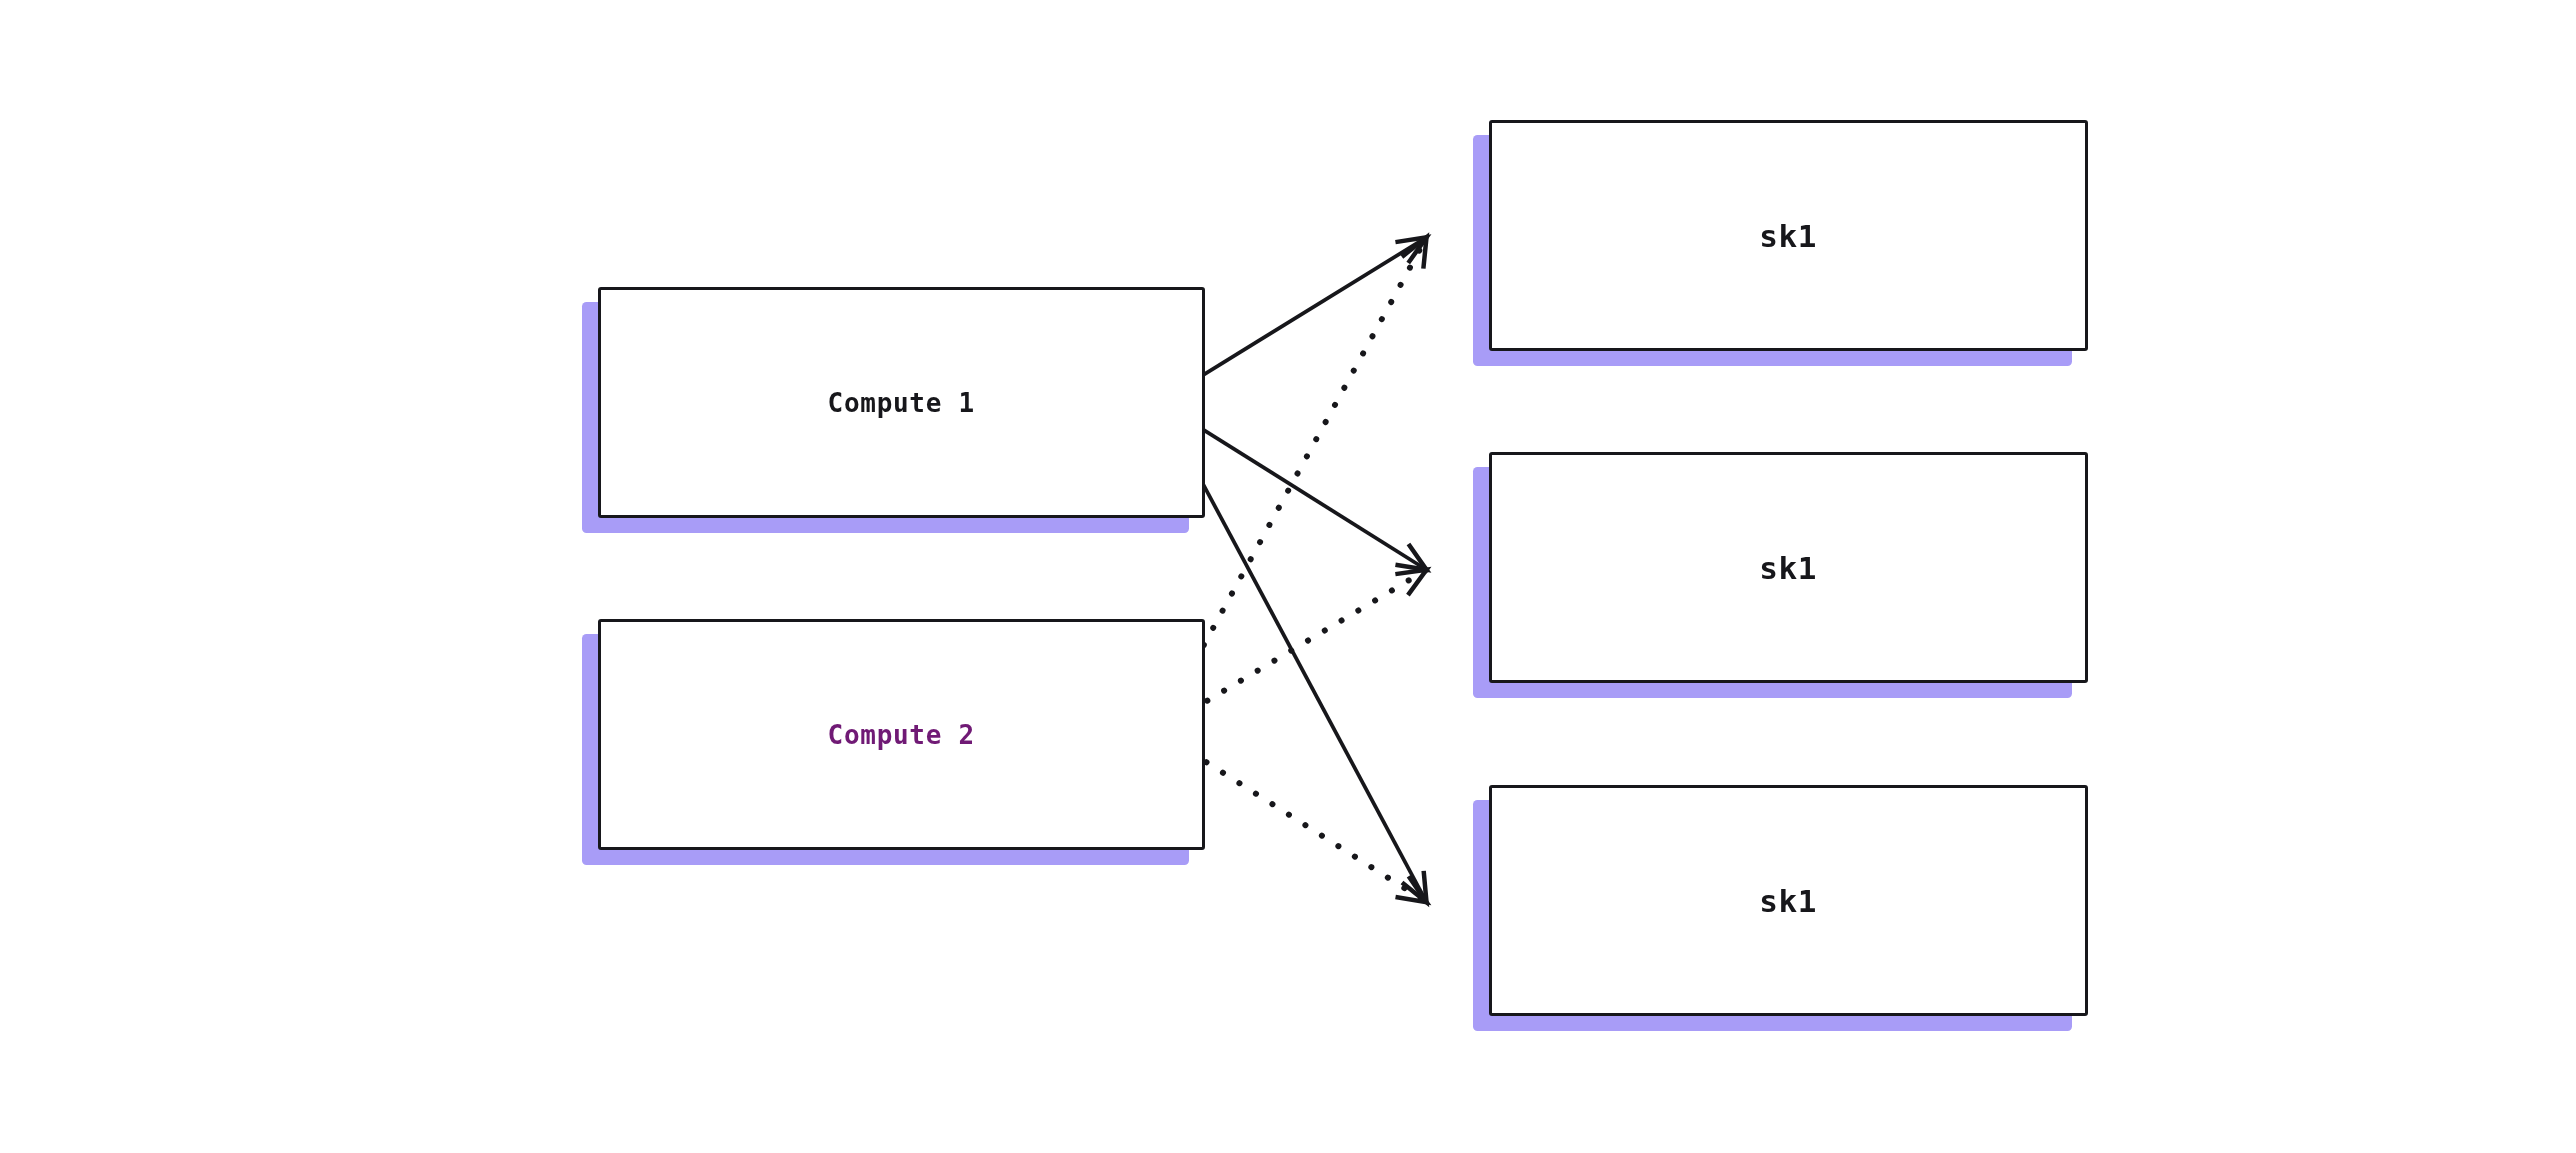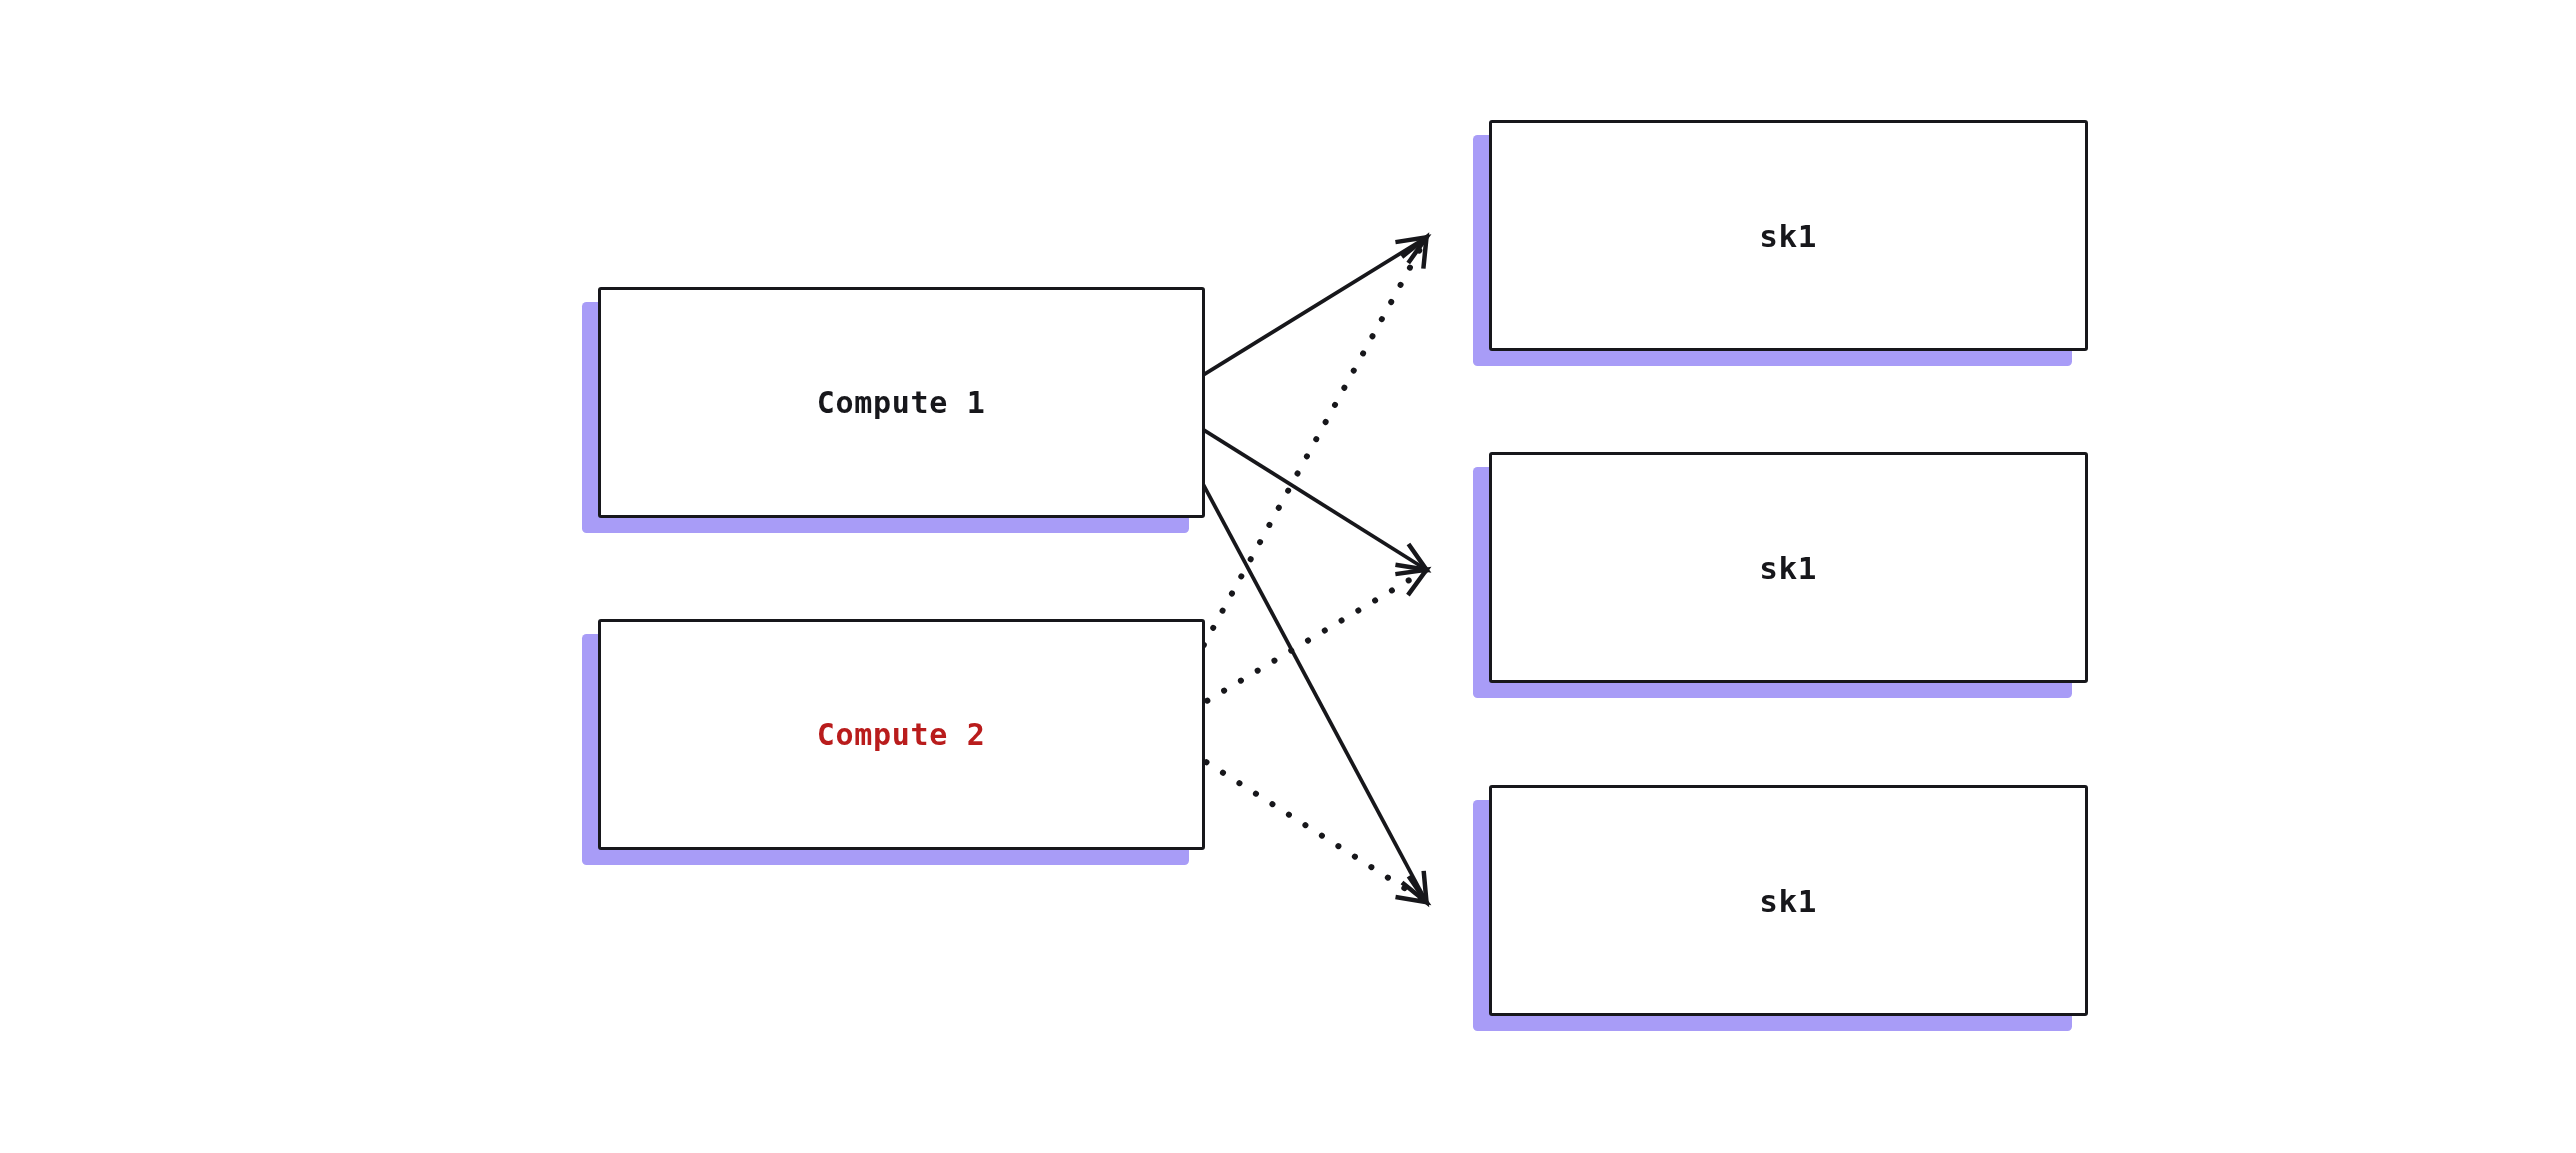--- a/index.html
+++ b/index.html
@@ -73,21 +73,21 @@
     border-radius: 3px;
     display: flex;
     align-items: center;
     justify-content: center;
     z-index: 1;
   }
 
   .node-label {
     font-family: "DejaVu Sans Mono", "Liberation Mono", monospace;
     font-weight: bold;
-    font-size: 30px;
+    font-size: 26px;
     letter-spacing: 0.7px;
     color: #17171b;
     white-space: pre;
     user-select: none;
   }
 
   .node-label.small {
     font-size: 31px;
   }
 </style>
@@ -134,21 +134,21 @@
     <div class="node" style="left: 535px; top: 302px; width: 607px; height: 231px;">
       <div class="node-shadow" style="background: rgb(168, 156, 247);"></div>
       <div class="node-body" style="left: 15.7px; top: -15px; background: rgb(255, 255, 255); border-color: rgb(23, 23, 27); border-width: 3.7px;">
         <span class="node-label" style="color: rgb(23, 23, 27);">Compute 1</span>
       </div>
     </div>
 
     <div class="node" style="left: 535px; top: 634px; width: 607px; height: 231px;">
       <div class="node-shadow" style="background: rgb(168, 156, 247);"></div>
       <div class="node-body" style="left: 15.7px; top: -15px; background: rgb(255, 255, 255); border-color: rgb(23, 23, 27); border-width: 3.7px;">
-        <span class="node-label" style="color: #b91c1c;">Compute 2</span>
+        <span class="node-label" style="color: #701a75;">Compute 2</span>
       </div>
     </div>
 
     <div class="node" style="left: 1426px; top: 135px; width: 599px; height: 231px;">
       <div class="node-shadow" style="background: rgb(168, 156, 247);"></div>
       <div class="node-body" style="left: 15.7px; top: -15px; background: rgb(255, 255, 255); border-color: rgb(23, 23, 27); border-width: 3.7px;">
         <span class="node-label small" style="color: rgb(23, 23, 27);">sk1</span>
       </div>
     </div>
 

